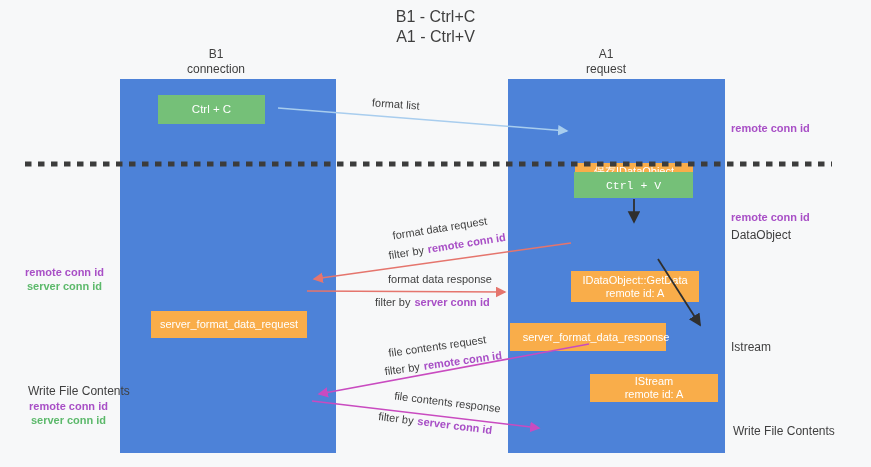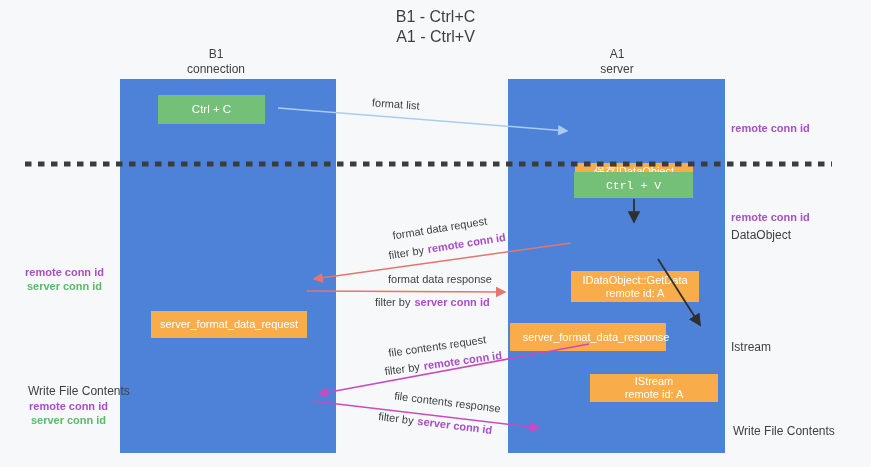--- a/index.html
+++ b/index.html
@@ -89,23 +89,23 @@
 
   <div class="title">
     <div>B1 - Ctrl+C</div>
     <div>A1 - Ctrl+V</div>
   </div>
 
   <div class="col-header" style="left:108px;">
     <div>B1</div>
     <div>connection</div>
   </div>
-  <div class="col-header" style="left:509px;">
+  <div class="col-header" style="left:498px;">
     <div>A1</div>
-    <div>server</div>
+    <div>request</div>
   </div>
 
   <div class="lane lane-left"></div>
   <div class="lane lane-right"></div>
 
   <div class="node green" style="left:158px; top:95px; width:107px; height:29px;">
     <div>Ctrl + C</div>
   </div>
 
   <div class="node orange small" style="left:575px; top:119px; width:118px; height:29px;">

